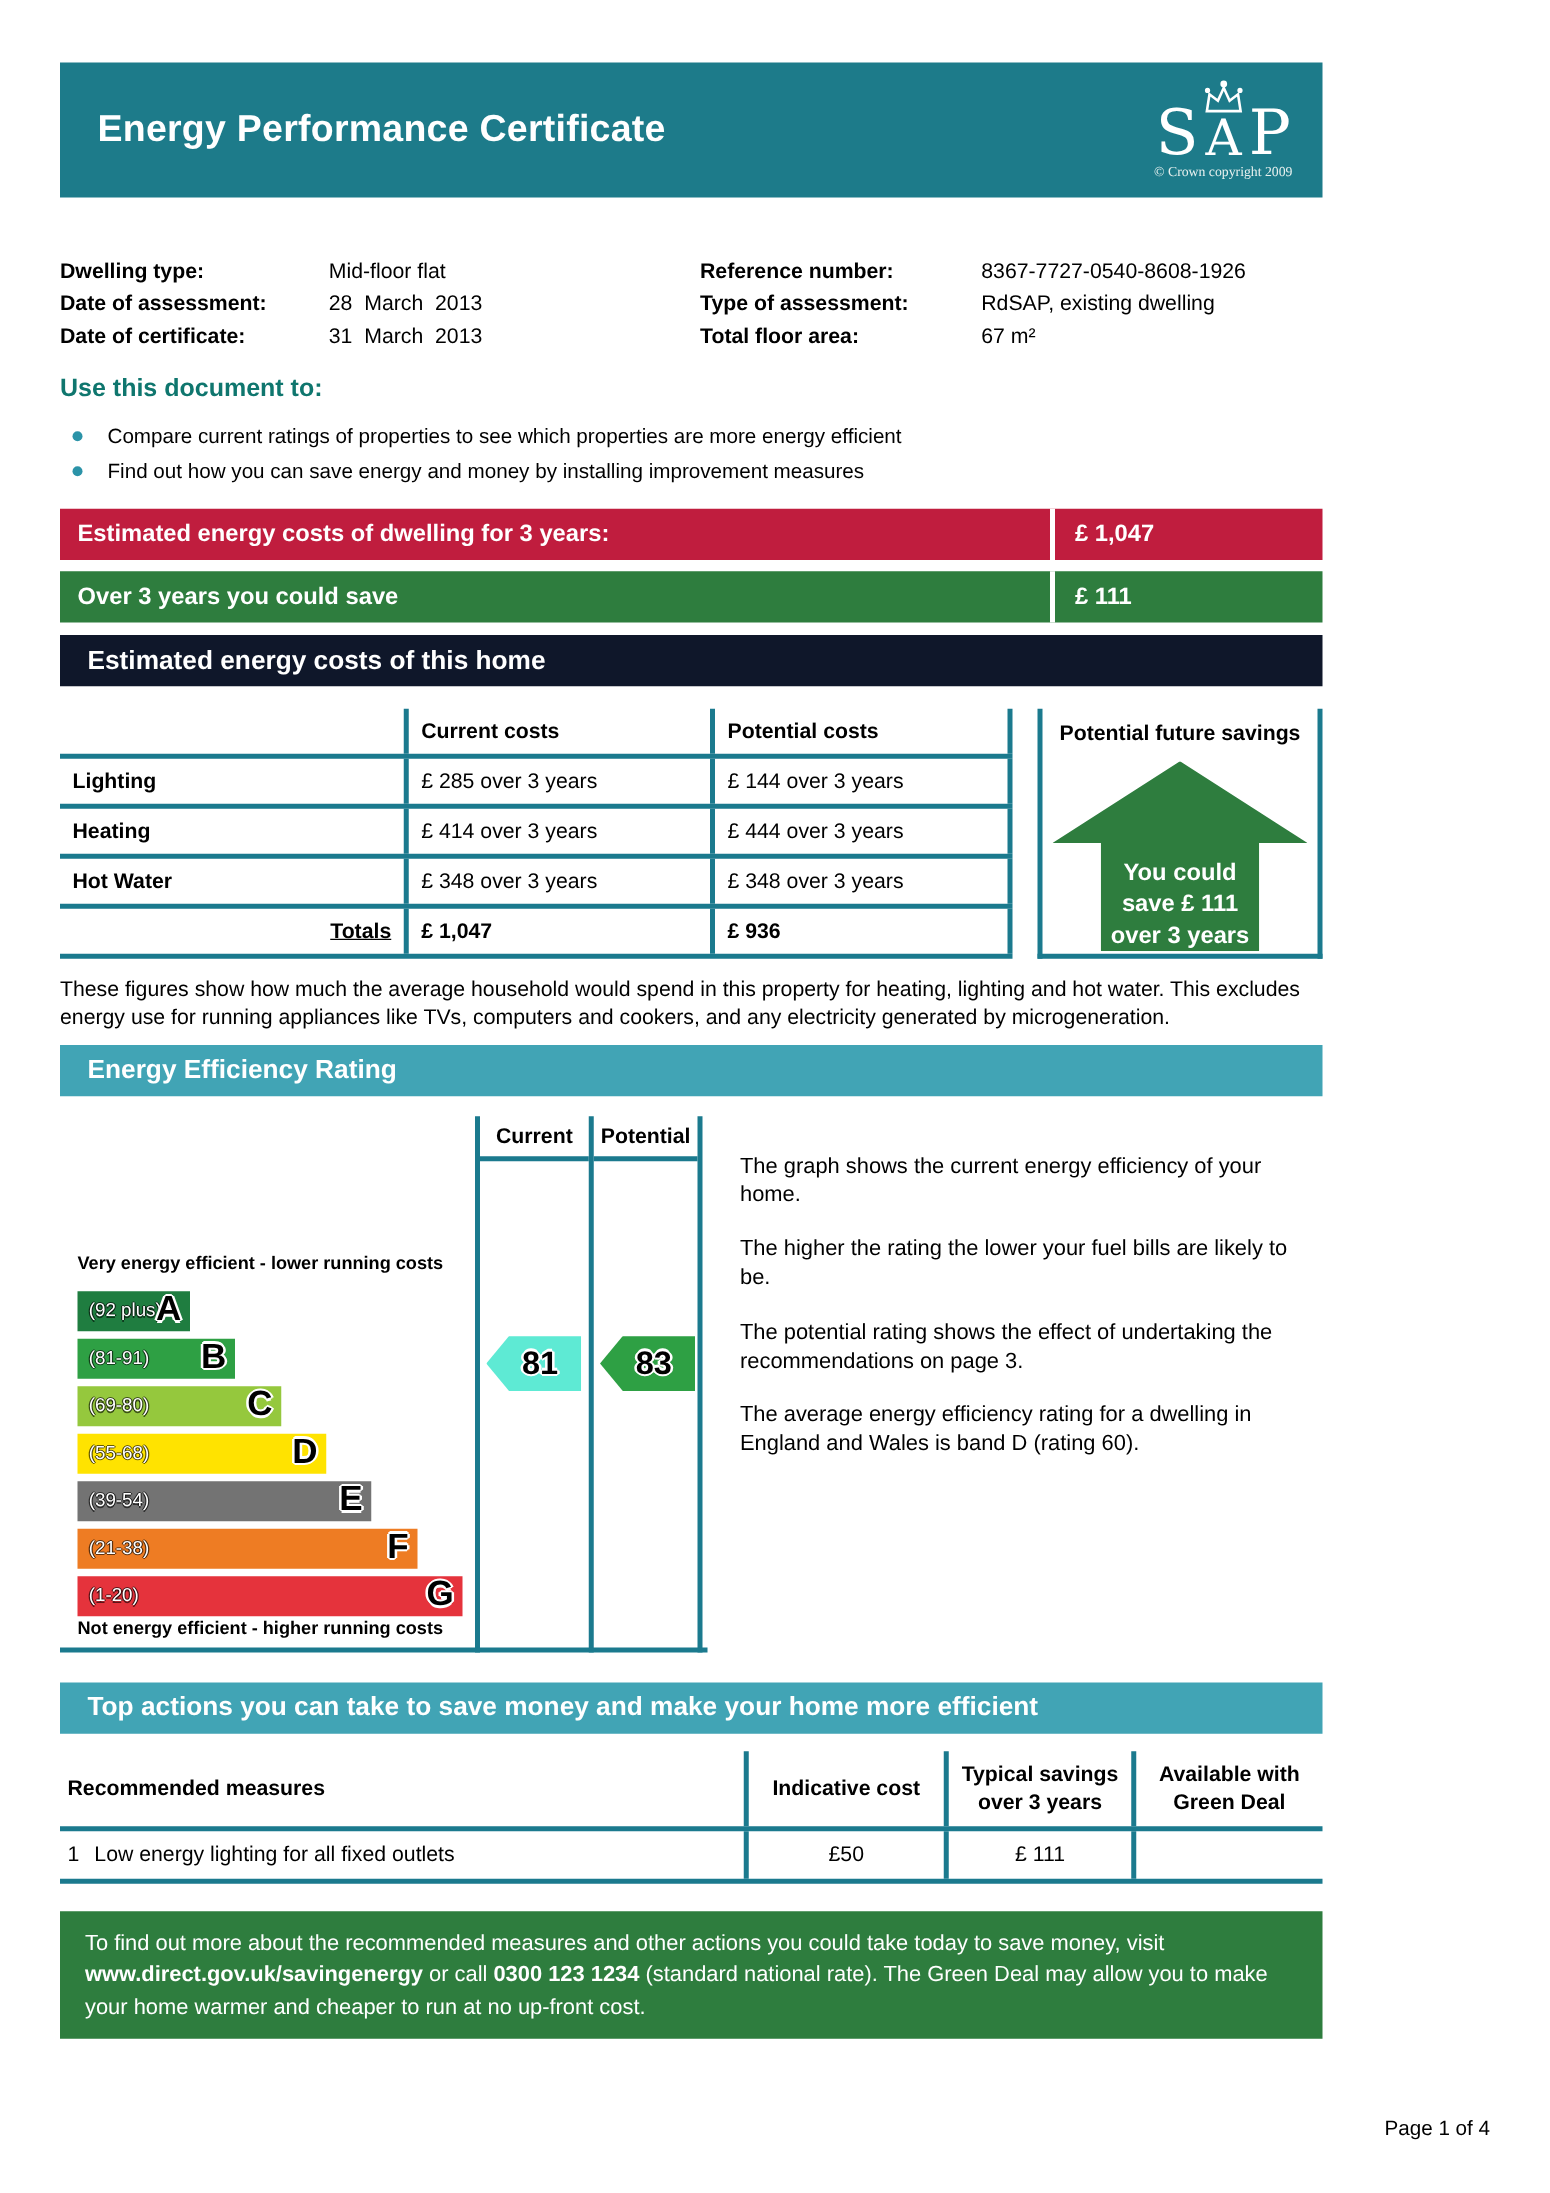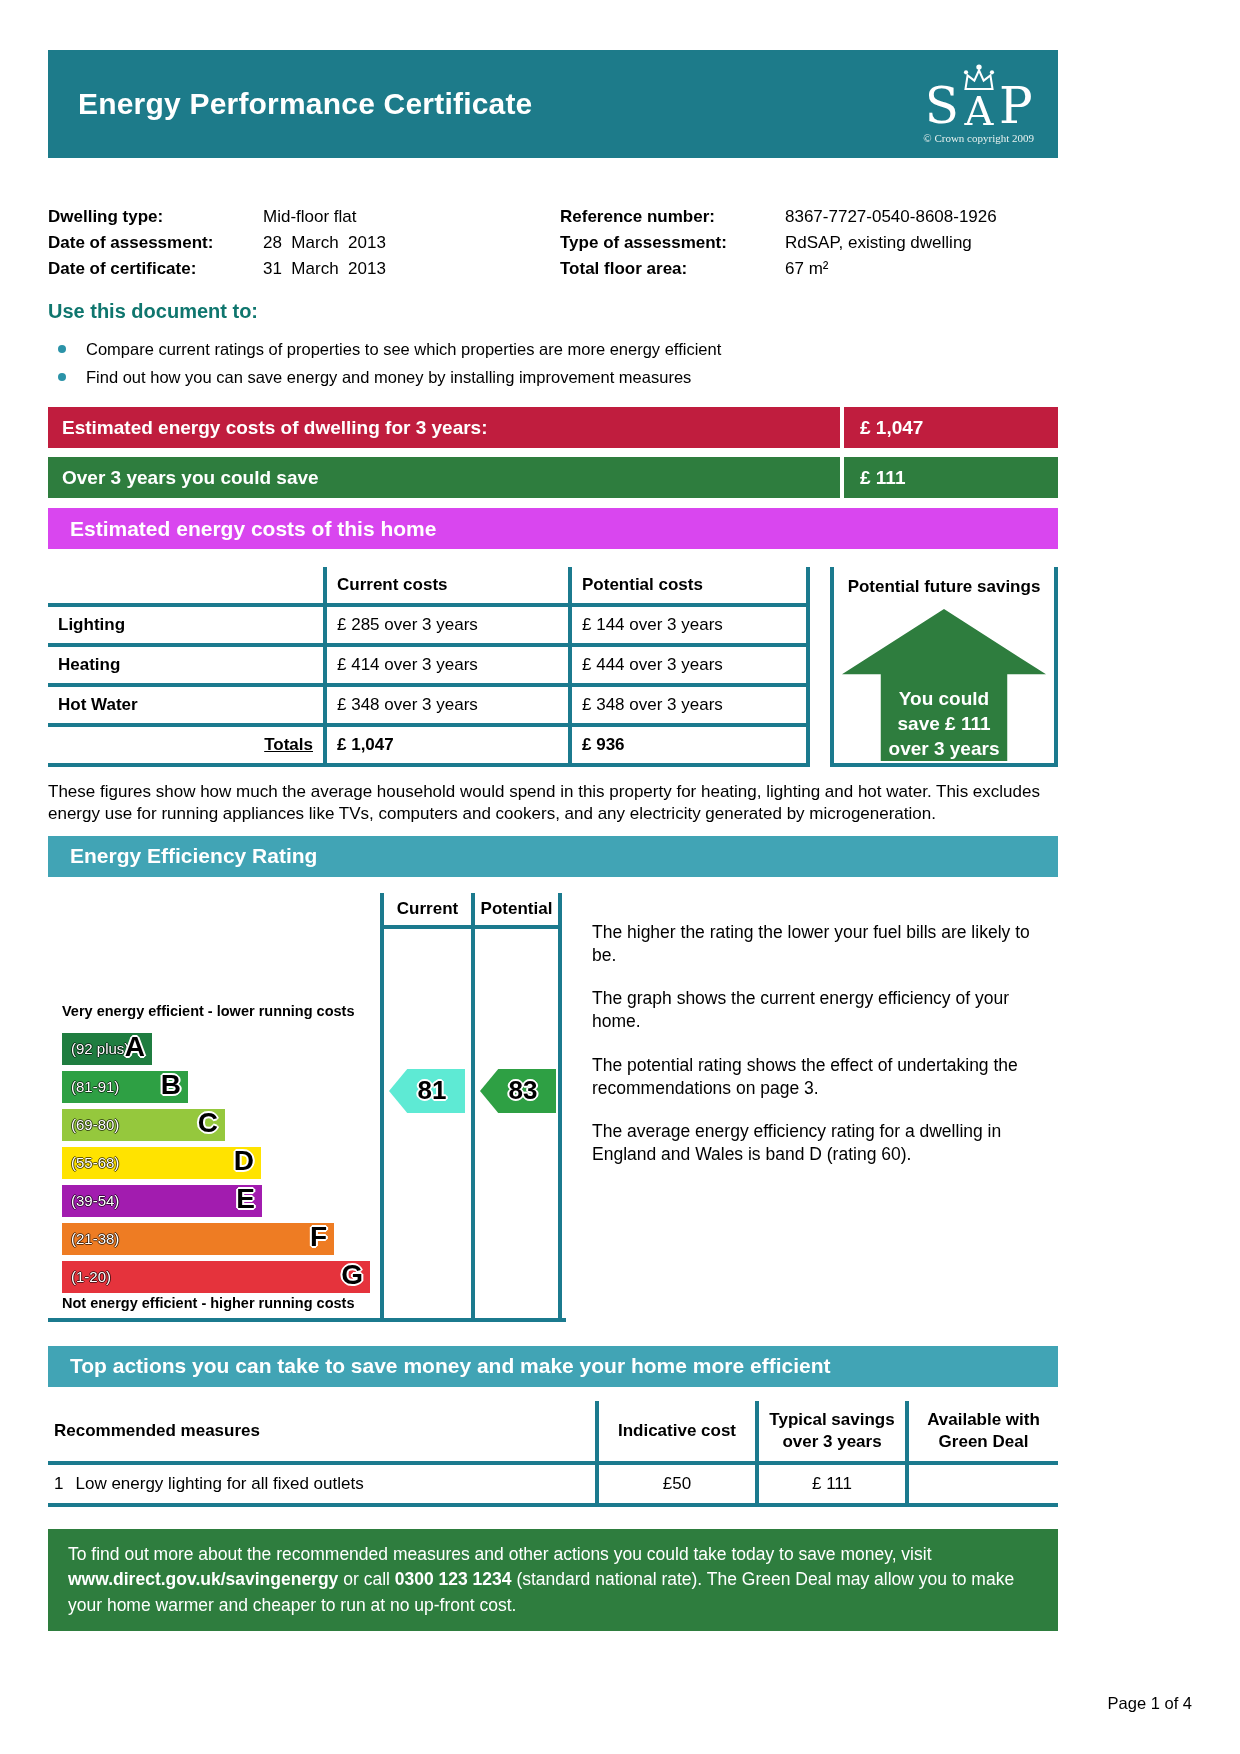--- a/index.html
+++ b/index.html
@@ -195,21 +195,21 @@
     <div class="cost-bar" style="background: rgb(192, 29, 62);">
       <div class="cost-bar-label">Estimated energy costs of dwelling for 3 years:</div>
       <div class="cost-bar-value">£ 1,047</div>
     </div>
     <div class="cost-bar" style="background: rgb(46, 125, 62);">
       <div class="cost-bar-label">Over 3 years you could save</div>
       <div class="cost-bar-value">£ 111</div>
     </div>
   </div>
 
-  <div class="section-header" style="background: #d946ef;">Estimated energy costs of this home</div>
+  <div class="section-header" style="background: #0f172a;">Estimated energy costs of this home</div>
 
   <div class="costs-wrap">
     <div class="ct">
       <div class="ct-row ct-head">
         <div class="ct-cell"></div>
         <div class="ct-cell ct-c2">Current costs</div>
         <div class="ct-cell ct-c3">Potential costs</div>
       </div>
       <div class="ct-row">
         <div class="ct-cell ct-label">Lighting</div>
@@ -259,21 +259,21 @@
           <span class="band-letter">B</span>
         </div>
         <div class="band" style="background: rgb(149, 200, 61); width: 163px;">
           <span class="band-range">(69-80)</span>
           <span class="band-letter">C</span>
         </div>
         <div class="band" style="background: rgb(255, 227, 0); width: 199px;">
           <span class="band-range">(55-68)</span>
           <span class="band-letter">D</span>
         </div>
-        <div class="band" style="background: #a21caf; width: 200px;">
+        <div class="band" style="background: #737373; width: 235px;">
           <span class="band-range">(39-54)</span>
           <span class="band-letter">E</span>
         </div>
         <div class="band" style="background: rgb(238, 124, 35); width: 272px;">
           <span class="band-range">(21-38)</span>
           <span class="band-letter">F</span>
         </div>
         <div class="band" style="background: rgb(229, 51, 60); width: 308px;">
           <span class="band-range">(1-20)</span>
           <span class="band-letter">G</span>
@@ -290,22 +290,22 @@
         <div class="chart-col">
           <div class="chart-col-header">Potential</div>
           <div class="rating-arrow" style="background: rgb(46, 160, 68);">
             <span>83</span>
           </div>
         </div>
       </div>
       <div class="chart-bottom-line"></div>
     </div>
     <div class="rating-text">
+      <p>The graph shows the current energy efficiency of your home.</p>
       <p>The higher the rating the lower your fuel bills are likely to be.</p>
-      <p>The graph shows the current energy efficiency of your home.</p>
       <p>The potential rating shows the effect of undertaking the recommendations on page 3.</p>
       <p>The average energy efficiency rating for a dwelling in England and Wales is band D (rating 60).</p>
     </div>
   </div>
 
   <div class="section-header actions-header" style="background: rgb(65, 164, 181);">Top actions you can take to save money and make your home more efficient</div>
 
   <div class="at">
     <div class="at-row at-head">
       <div class="at-cell left">Recommended measures</div>

